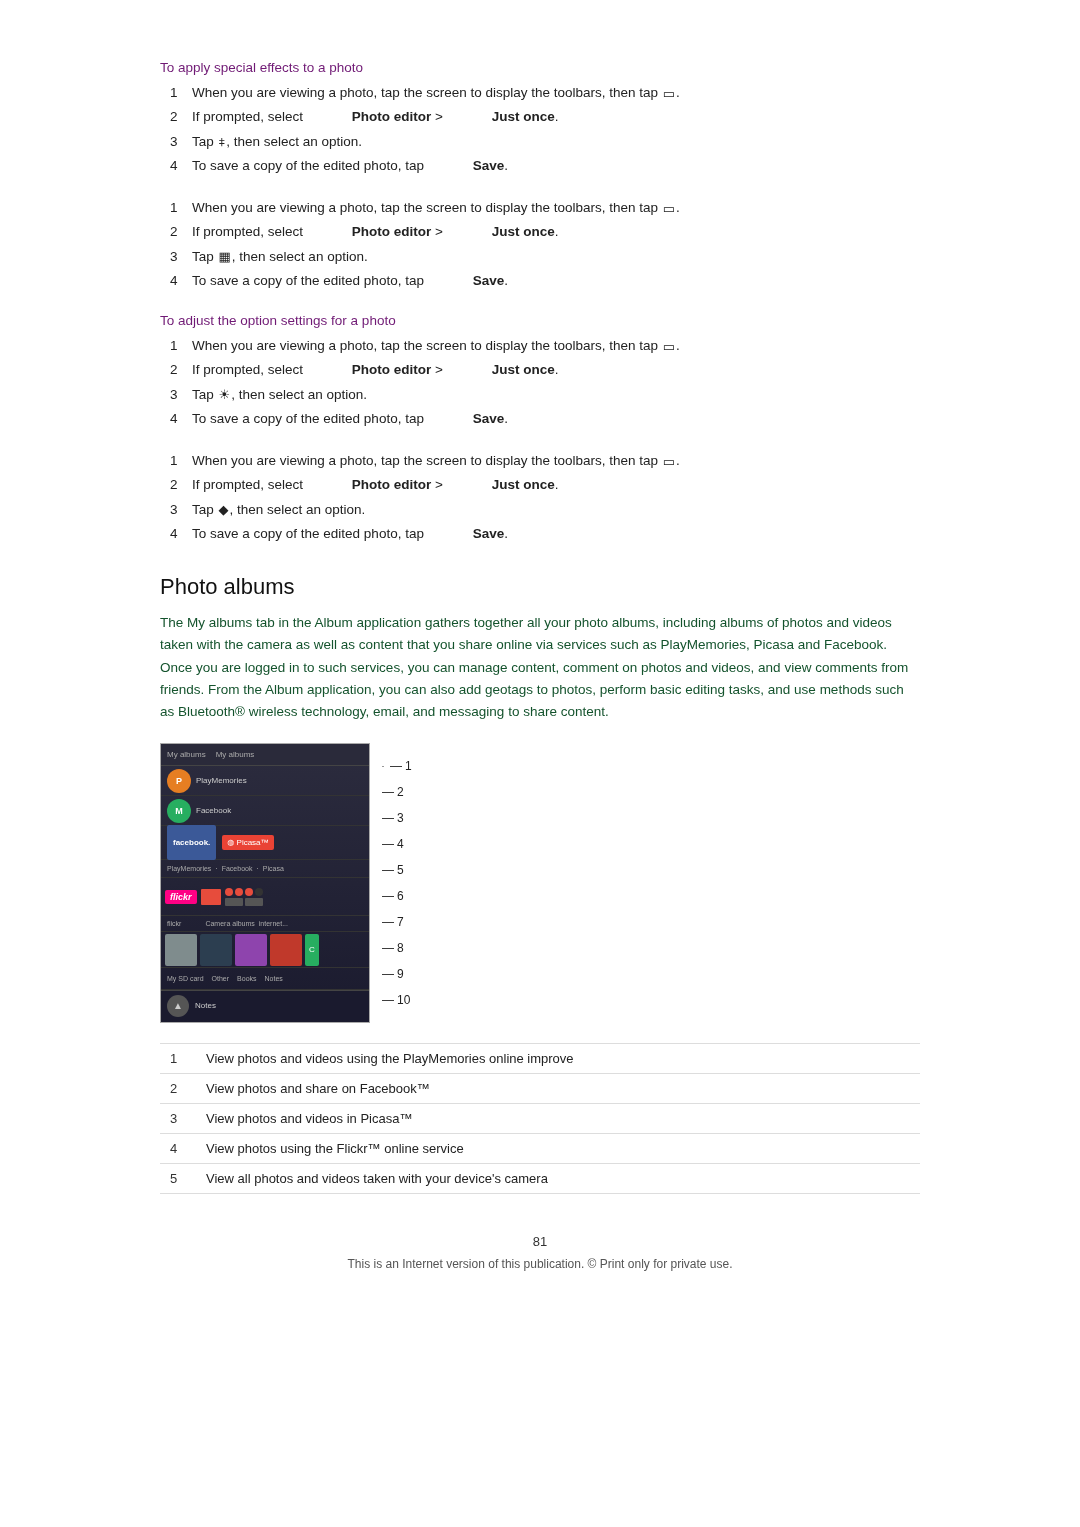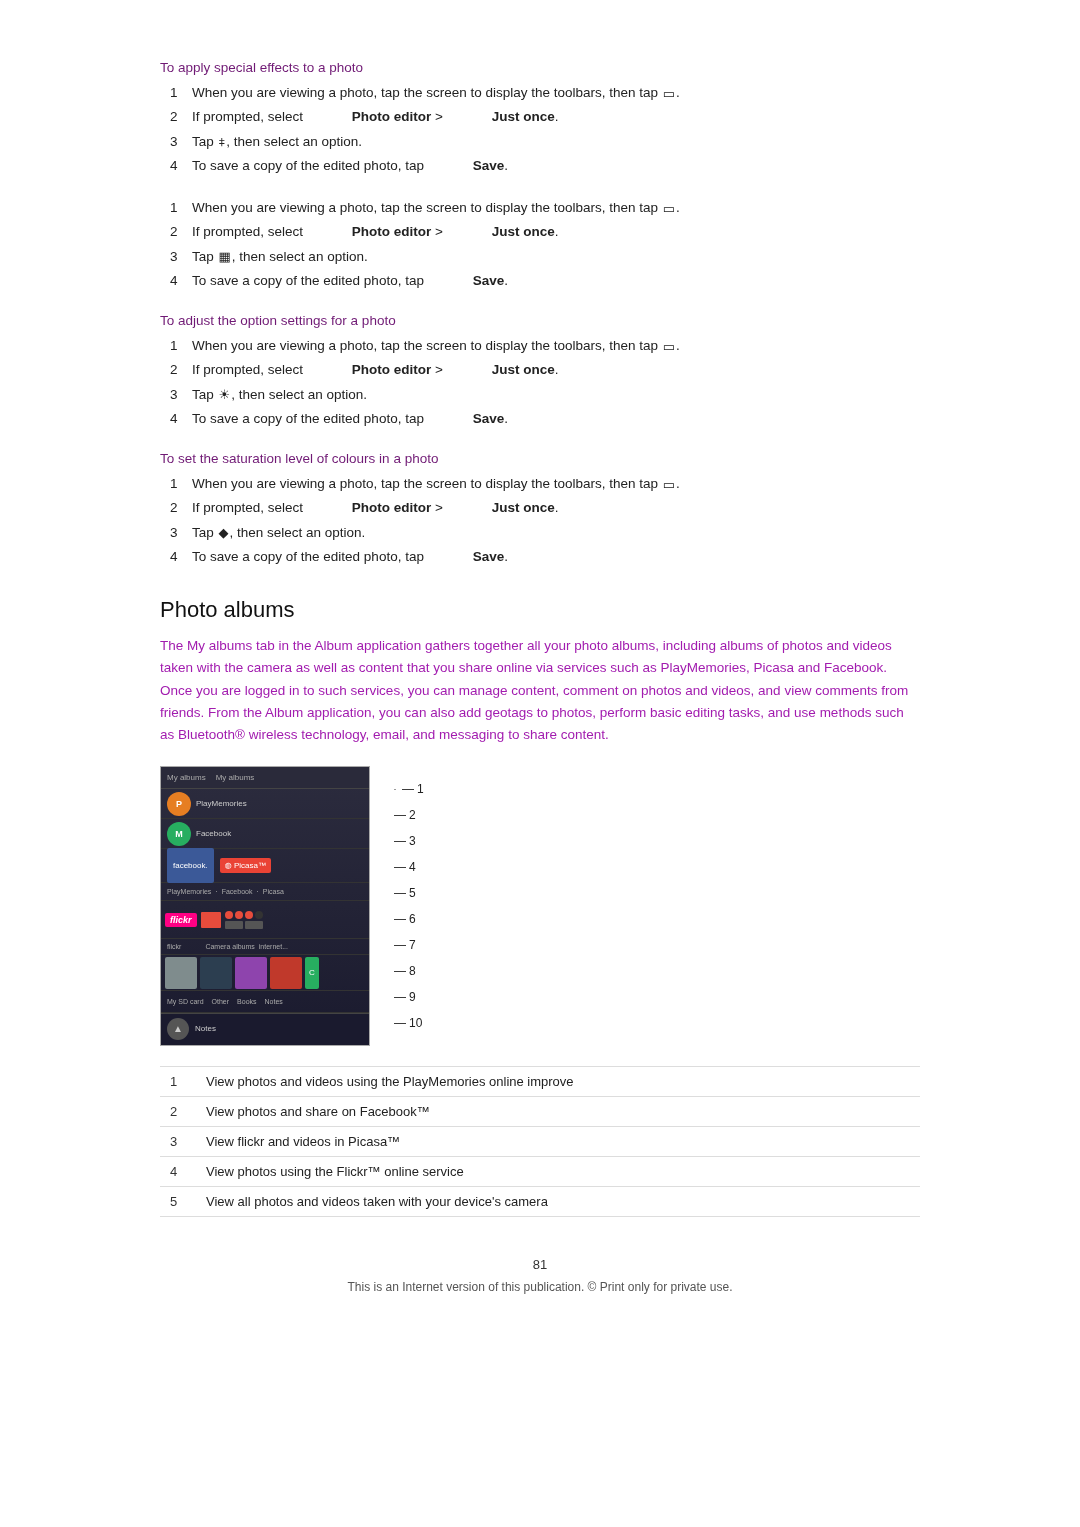--- a/index.html
+++ b/index.html
@@ -53,27 +53,27 @@
       font-weight: normal;
       margin-bottom: 12px;
       margin-top: 30px;
       color: #111;
       border-bottom: none;
     }
     .photo-albums-desc {
       font-size: 13.5px;
       line-height: 1.65;
       margin-bottom: 20px;
-      color: #a21caf;
+      color: #14532d;
     }
     
     .diagram-area {
       display: flex;
       margin-bottom: 20px;
-      gap: 16px;
+      gap: 4px;
     }
     .diagram-image {
       width: 210px;
       height: 280px;
       background: #1a1a2e;
       border: 1px solid #aaa;
       position: relative;
       overflow: hidden;
       flex-shrink: 0;
     }
@@ -83,21 +83,21 @@
       height: 100%;
       background: linear-gradient(180deg, #2c2c3e 0%, #1a1a2e 100%);
       position: relative;
     }
     .facebook-box {
       background: #3b5998;
       color: #fff;
       font-size: 8px;
       padding: 13px 6px;
       border-radius: 2px;
-      font-weight: normal;
+      font-weight: bold;
     }
     .picasa-box {
       background: #ea4335;
       color: #fff;
       font-size: 8px;
       padding: 3px 5px;
       border-radius: 2px;
     }
     .flickr-box {
       background: #ff0084;
@@ -255,21 +255,20 @@
     <li>
       <span class="step-num">4</span>
       <span class="step-text">
         <span>To save a copy of the edited photo, tap </span><span class="bold">Save</span>.
       </span>
     </li>
   </ol>
 </div>
 
 <div class="section">
-  <div class="section-title">To set the saturation level of colours in a photo</div>
   <ol class="step-list">
     <li>
       <span class="step-num">1</span>
       <span class="step-text">
         <span>When you are viewing a photo, tap the screen to display the toolbars, then tap</span>
         <span class="icon-inline">▭</span>.
       </span>
     </li>
     <li>
       <span class="step-num">2</span>
@@ -394,21 +393,21 @@
         <tr>
       <td>1</td>
       <td>View photos and videos using the PlayMemories online improve</td>
     </tr>
     <tr>
       <td>2</td>
       <td>View photos and share on Facebook™</td>
     </tr>
     <tr>
       <td>3</td>
-      <td>View flickr and videos in Picasa™</td>
+      <td>View photos and videos in Picasa™</td>
     </tr>
     <tr>
       <td>4</td>
       <td>View photos using the Flickr™ online service</td>
     </tr>
     <tr>
       <td>5</td>
       <td>View all photos and videos taken with your device's camera</td>
     </tr>
   </tbody>

